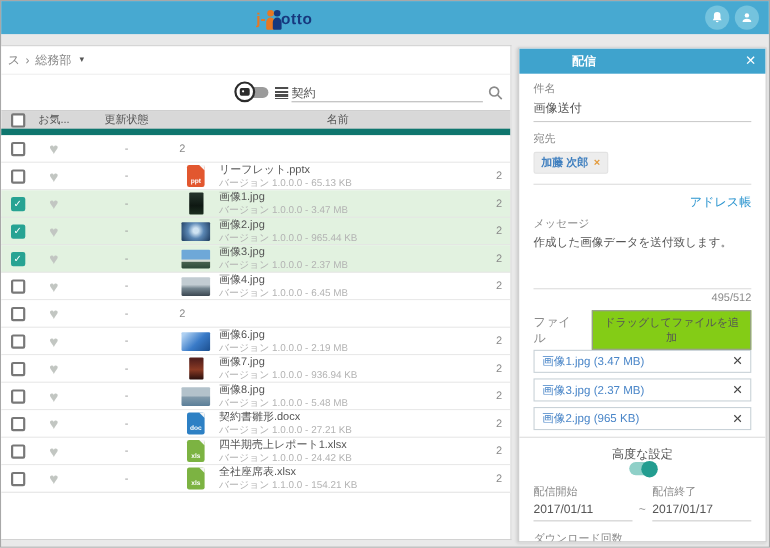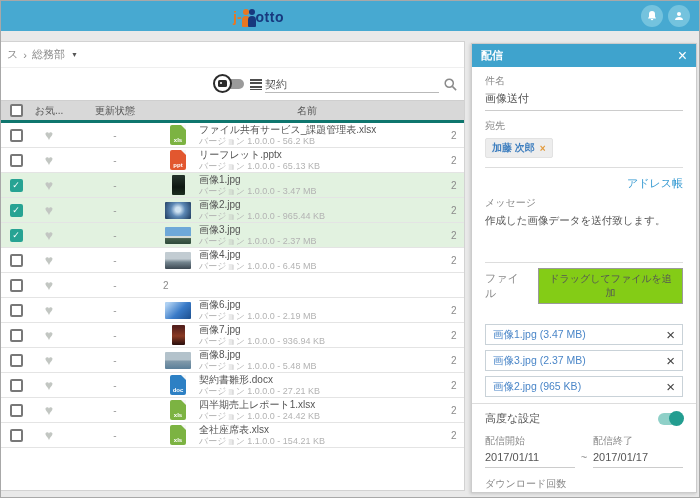--- a/index.html
+++ b/index.html
@@ -29,21 +29,21 @@
   .vtrack { position:absolute; left:9px; top:1px; width:22px; height:10px; background:#9b9b9b; border-radius:5px; }
   .vknob { position:absolute; left:0; top:-4px; width:19px; height:19px; border-radius:50%; background:#fff; border:2px solid #2b2b2b; display:flex; align-items:center; justify-content:center; }
   .vknob-img { width:9px; height:7px; background:#2b2b2b; border-radius:1.5px; position:relative; }
   .vknob-img::after { content:""; position:absolute; left:1.5px; top:1.5px; width:2px; height:2px; border-radius:50%; background:#fff; }
   .listicon { position:absolute; left:249px; top:11px; width:12px; height:11px;
               background:repeating-linear-gradient(#4d4d4d 0 2px, transparent 2px 3.4px); }
   .search-input { position:absolute; left:264px; top:8px; width:174px; border:none; border-bottom:1px solid #b9b9b9; font-size:11px; color:#555; background:transparent; outline:none; padding:2px 0; font-family:inherit; }
   .magicon { position:absolute; left:442px; top:9px; }
 
   
-  .thead { height:22px; background:#d8d8d8; display:flex; align-items:center; font-size:10px; color:#555; border-bottom:3px solid #0f766e; }
+  .thead { height:22px; background:#d8d8d8; display:flex; align-items:center; font-size:10px; color:#555; border-bottom:6px solid #0f766e; }
   .trow  { height:25px; display:flex; align-items:center; border-bottom:1px solid #e4e4e4; background:#fff; }
   .trow.sel { background:var(--row-selected,#e2f2e0); }
   .c-check { width:30px; display:flex; justify-content:center; }
   .c-fav   { width:36px; display:flex; justify-content:center; }
   .c-status{ width:96px; text-align:center; color:#9a9a9a; font-size:10px; }
   .c-name  { flex:1; display:flex; align-items:center; overflow:hidden; }
   .c-date  { width:13px; font-size:10px; color:#8a8a8a; overflow:hidden; }
   .cb { width:13px; height:13px; border:2px solid #787878; border-radius:2px; background:#fff; display:flex; align-items:center; justify-content:center; }
   .cb.checked { border-color:var(--checkbox-checked,#27a393); background:var(--checkbox-checked,#27a393); }
   .cb.checked::after { content:"✓"; color:#fff; font-size:9px; font-weight:bold; line-height:1; }
@@ -64,40 +64,40 @@
   .thumb.img6 { background:linear-gradient(135deg,#aed0f2 10%,#3a7bc8 55%,#1c4f8f); }
   .thumb.img7 { background:linear-gradient(180deg,#55201c 10%,#8a3a24 55%,#290f0d); }
   .thumb.img8 { background:linear-gradient(180deg,#b3c2cb 0 45%,#8099aa 55%,#5b7f99); }
   .ntext { display:flex; flex-direction:column; overflow:hidden; }
   .fname { font-size:10px; color:#555; line-height:12px; white-space:nowrap; }
   .fmeta { font-size:9px; color:#b3b3b3; line-height:10px; white-space:nowrap; }
 
   
   .panel { position:absolute; left:470px; top:42px; right:2px; bottom:4px; background:#fff; border:1px solid #ccc; box-shadow:-1px 1px 3px rgba(0,0,0,.15); overflow:hidden; }
   .panel-header { height:23px; background:var(--accent,#3fa3cd); color:#fff; display:flex; align-items:center; justify-content:space-between; padding:0 9px; }
-  .panel-title { font-size:11px; font-weight:bold; }
+  .panel-title { font-size:11px; font-weight:bold;margin-left:39px; }
   .panel-close { font-size:16px; line-height:1; cursor:pointer; }
   .panel-body { padding:7px 13px 0; }
   .flabel { font-size:10px; color:#8a8a8a; }
   .fvalue { font-size:11px; color:#555; border-bottom:1px solid #ccc; padding:3px 0 4px; }
   .to-chip { display:inline-flex; align-items:center; gap:5px; background:#ededed; border:1px solid #e2e2e2; border-radius:2px; padding:2px 6px; margin-top:5px; font-size:10px; font-weight:bold; color:#3f7fbf; }
   .chip-x { color:var(--chip-remove,#e39a3b); font-weight:bold; font-size:10px; }
   .hr { border-bottom:1px solid #ddd; margin-top:9px; }
   .addr-link { text-align:right; font-size:11px; color:var(--link,#2e96d0); margin:8px 0 2px; }
   .msg-label { margin-top:5px; }
   .msg-text { font-size:10.5px; color:#555; margin-top:4px; min-height:46px; }
   .counter { text-align:right; font-size:10px; color:#8a8a8a; margin-top:3px; }
   .file-row { display:flex; align-items:center; gap:10px; margin-top:5px; }
   .drag-btn { border:1px solid #9a9a9a; background:#84cc16; font-size:10px; color:#555; padding:3px 8px; font-family:inherit; }
-  .atts { margin-top:20px; }
+  .atts { margin-top:0; }
   .att { display:flex; align-items:center; justify-content:space-between; border:1px solid #c9d2d8; padding:2px 7px; margin-bottom:5px; height:21px; }
   .att-label { font-size:10.5px; color:var(--attachment-text,#4a86c8); }
   .att-x { font-size:15px; color:#444; line-height:1; }
   .adv-section { border-top:1px solid #ddd; margin:6px -13px 0; padding:7px 13px 0; }
-  .row-between { display:flex; align-items:center; justify-content:space-between; }
+  .row-between { display:flex; align-items:center; justify-content:space-between;flex-direction:column; }
   .adv-label { font-size:11px; color:#555; }
   .toggle { position:relative; width:25px; height:12px; border-radius:6px; flex:none; }
   .toggle.on  { background:#8fd0c8; }
   .toggle.on .knob  { right:-1px; background:var(--toggle-on,#239d90); }
   .knob { position:absolute; top:-1.5px; width:15px; height:15px; border-radius:50%; }
   .dates { display:grid; grid-template-columns:1fr 18px 1fr; margin-top:8px; }
   .tilde { align-self:end; text-align:center; font-size:11px; color:#8a8a8a; padding-bottom:5px; }
   .dl-label { margin-top:9px; }
   .dl-row { display:flex; align-items:flex-end; gap:8px; }
   .dl-value { flex:1; }
@@ -161,29 +161,20 @@
     </div>
     <div id="rows">
   <div class="trow">
     <div class="c-check">
             <span class="cb"></span>
           </div>
     <div class="c-fav">
             <span class="heart">♥</span>
           </div>
     <div class="c-status">-</div>
-    <div class="c-name">
-      <span class="slot">
-              <span class="ficon xls">xls</span>
-            </span>
-      <span class="ntext">
-        <span class="fname">ファイル共有サービス_課題管理表.xlsx</span>
-        <span class="fmeta">バージョン 1.0.0.0 - 56.2 KB</span>
-      </span>
-    </div>
     <div class="c-date">2</div>
   </div>
 
   <div class="trow">
     <div class="c-check">
             <span class="cb"></span>
           </div>
     <div class="c-fav">
             <span class="heart">♥</span>
           </div>
@@ -428,20 +419,21 @@
           <span>加藤 次郎</span>
           <span class="chip-x">×</span>
         </span>
       </div>
       <div class="hr"></div>
       <div class="addr-link">アドレス帳</div>
 
       <div class="flabel msg-label">メッセージ</div>
       <div class="msg-text">作成した画像データを送付致します。</div>
       <div class="hr" style="margin-top:2px;"></div>
+      <div class="counter">495/512</div>
 
       <div class="file-row">
         <span class="flabel" style="font-size:11px;">ファイル</span>
         <button class="drag-btn">ドラッグしてファイルを追加</button>
       </div>
       <div class="atts" id="atts">
   <div class="att">
     <span class="att-label">画像1.jpg (3.47 MB)</span>
     <span class="att-x">×</span>
   </div>

